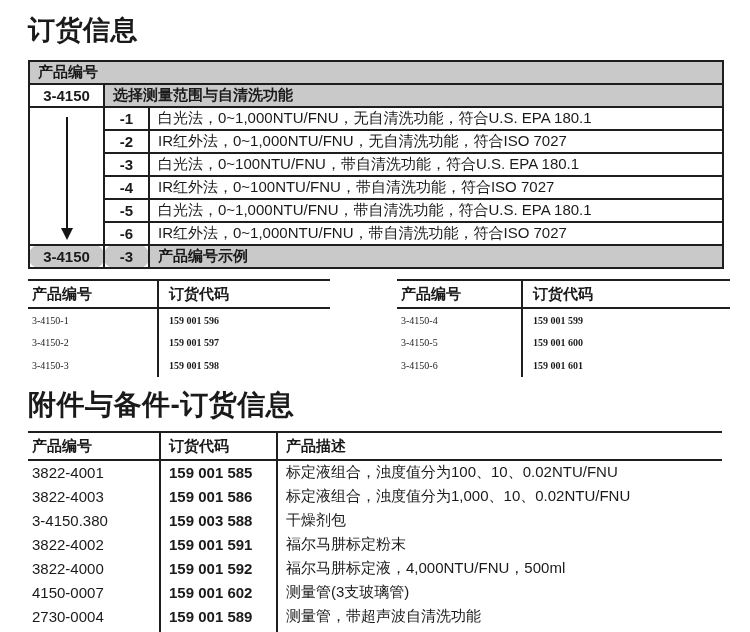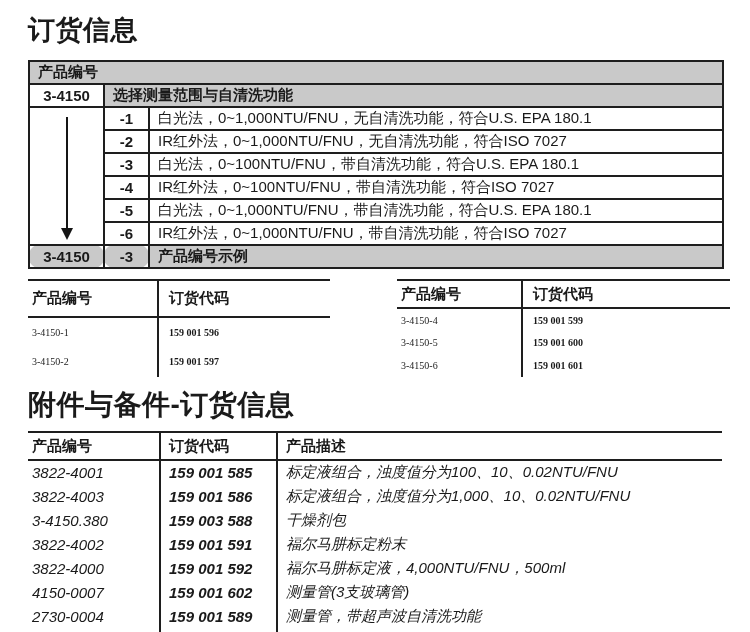--- a/index.html
+++ b/index.html
@@ -55,21 +55,21 @@
   table.mini.right col.c1 { width:125px; } table.mini.right col.c2 { width:208px; }
 
   
   table.acc { border-collapse:collapse; table-layout:fixed; width:694px; }
   table.acc col.c1 { width:132px; } table.acc col.c2 { width:117px; } table.acc col.c3 { width:445px; }
   table.acc th {
     font-size:15px; font-weight:700; text-align:left; height:28px;
     border-top:2px solid #1e1e1e; border-bottom:2px solid #1e1e1e;
     vertical-align:middle; white-space:nowrap;
   }
-  table.acc td { font-size:15px; height:24px; vertical-align:middle; white-space:nowrap; overflow:hidden;font-style:italic; }
+  table.acc td { font-size:15px; height:24px; vertical-align:middle; white-space:nowrap; overflow:hidden; }
   table.acc .divR { border-right:2px solid #1e1e1e; }
   table.acc .pl { padding-left:4px; }
   table.acc .pl2 { padding-left:8px; }
   table.acc .code { font-weight:700; }
 </style>
 </head>
 <body>
 
 <div class="page">
 
@@ -138,20 +138,24 @@
         <th class="divR pl">产品编号</th>
         <th class="pl2">订货代码</th>
       </tr>
       <tr>
         <td class="divR pl">3-4150-1</td>
         <td class="pl2 code">159 001 596</td>
       </tr>
       <tr>
         <td class="divR pl">3-4150-2</td>
         <td class="pl2 code">159 001 597</td>
+      </tr>
+      <tr>
+        <td class="divR pl">3-4150-3</td>
+        <td class="pl2 code">159 001 598</td>
       </tr>
     </tbody>
       </table>
     <div class="mid-gap"></div>
     <table class="mini right">
       <colgroup>
           <col class="c1">
           <col class="c2">
         </colgroup>
       <tbody>

